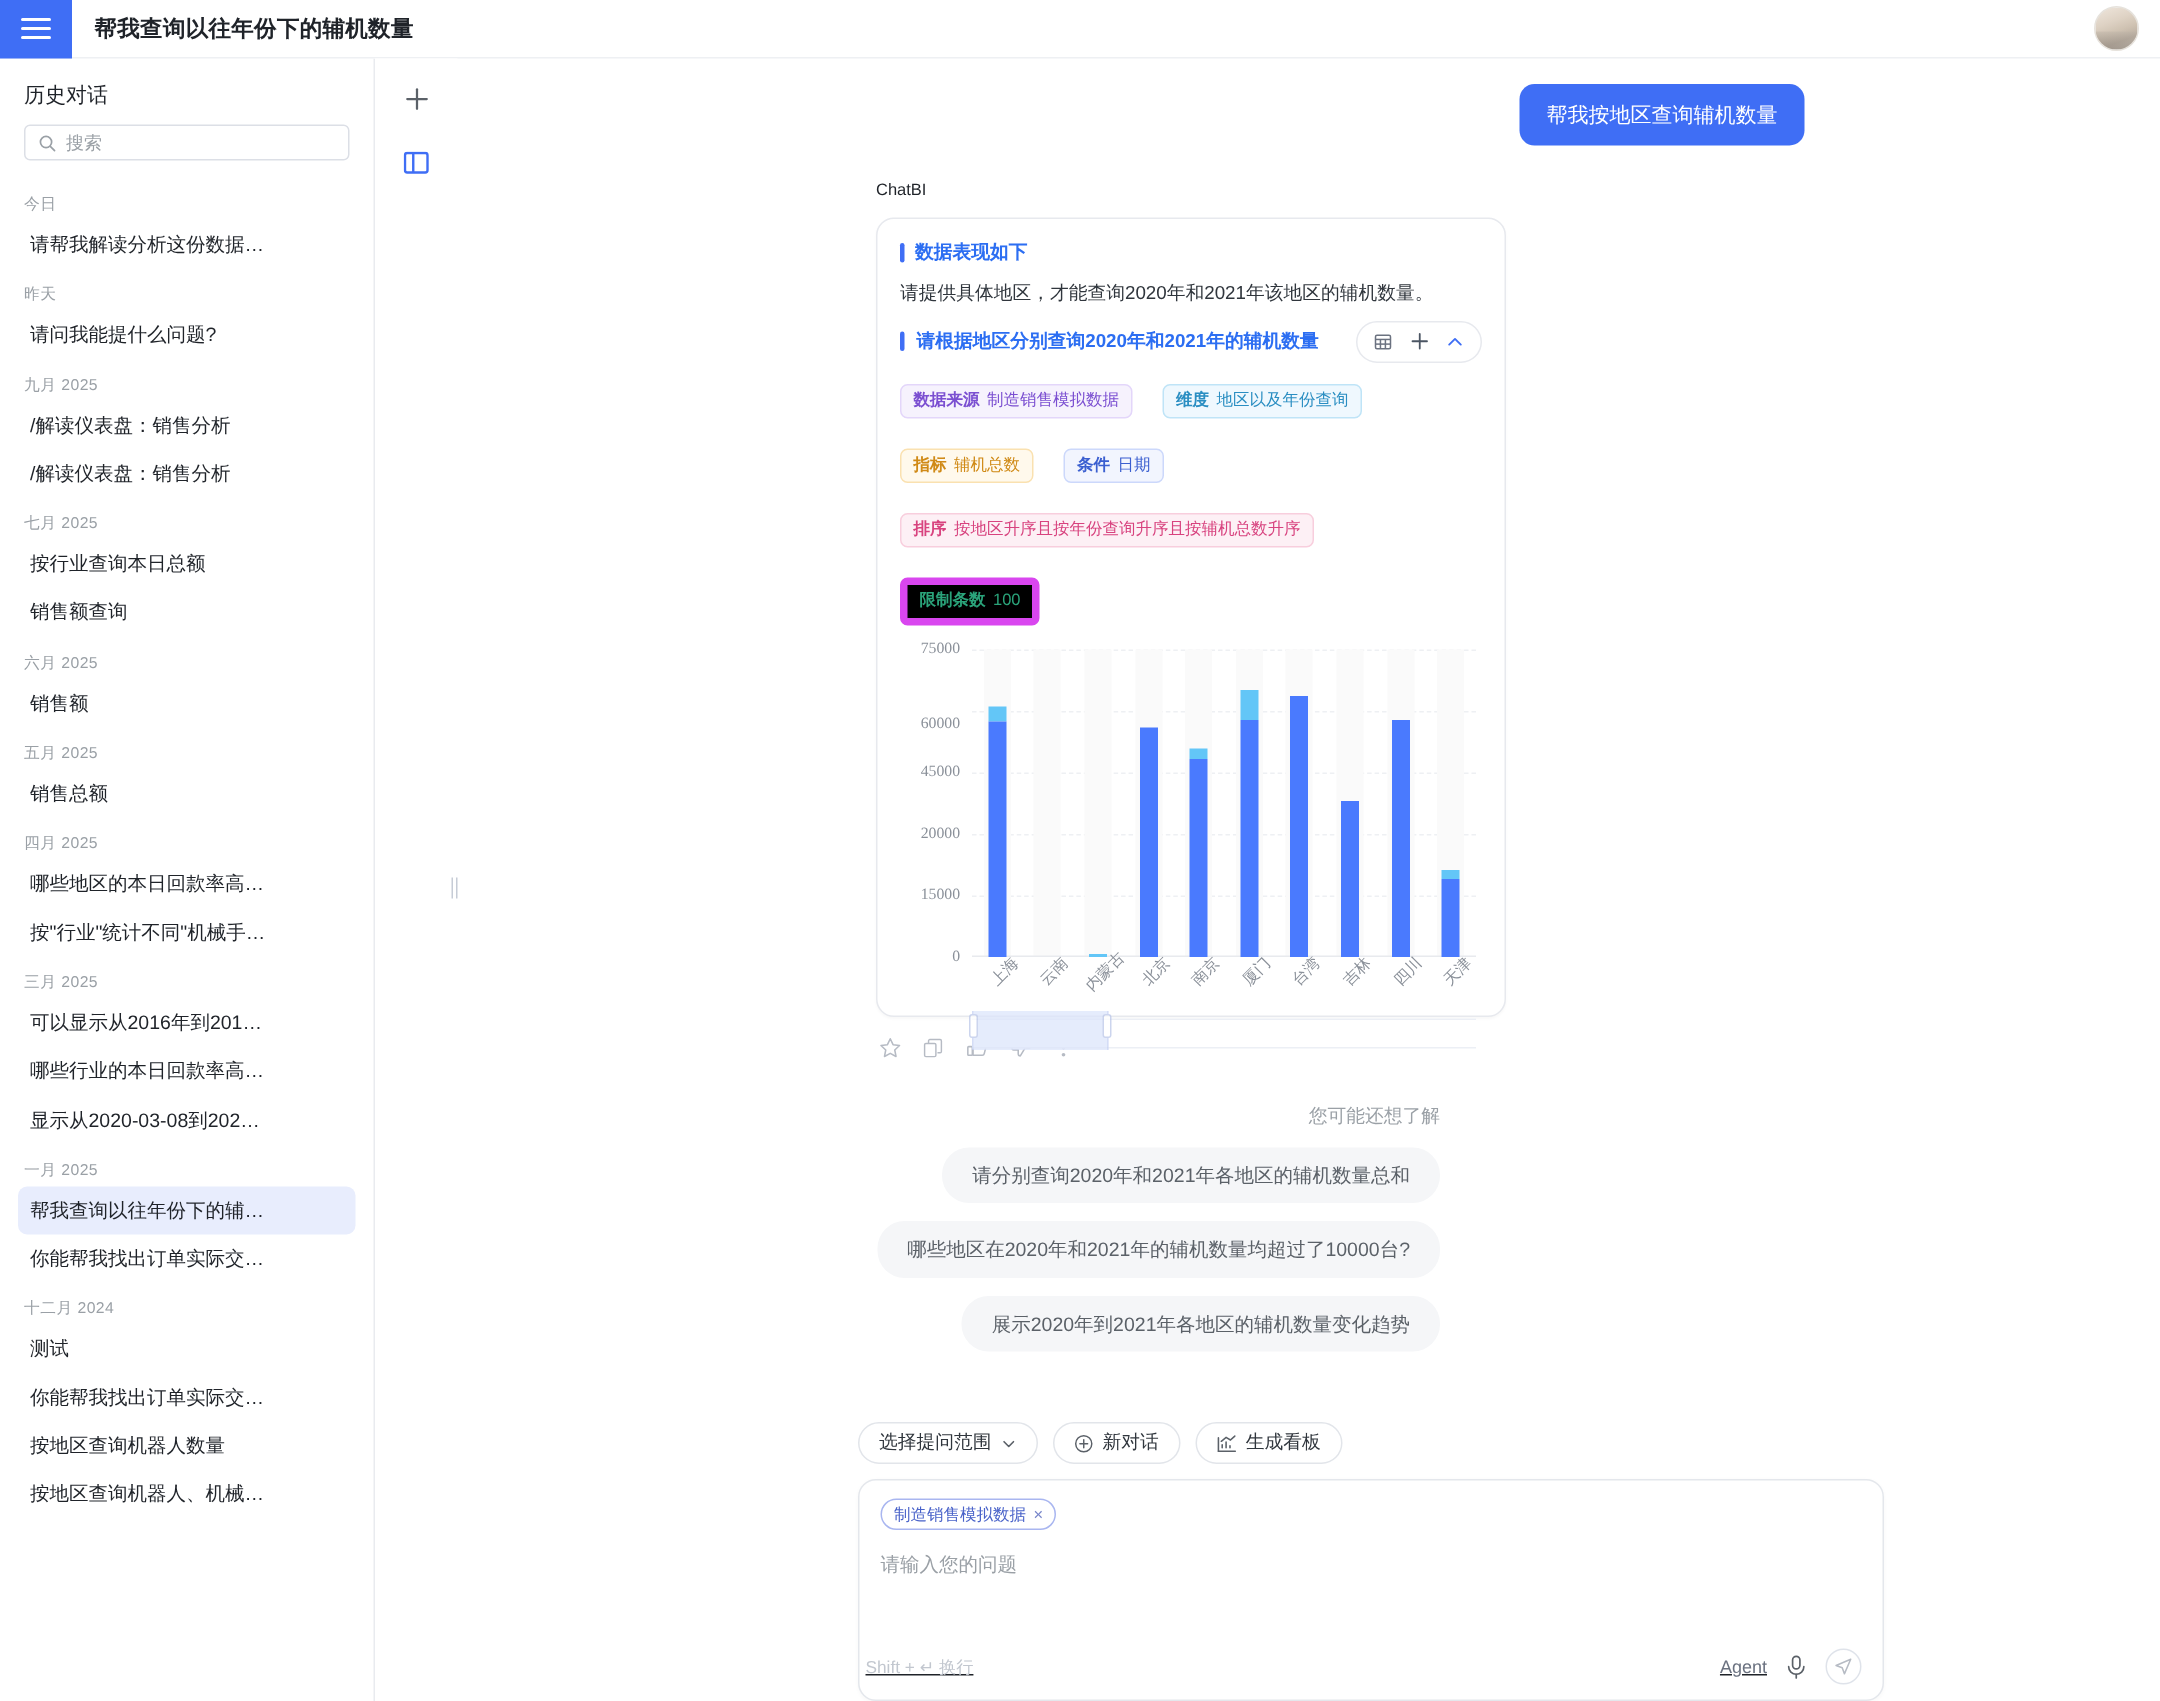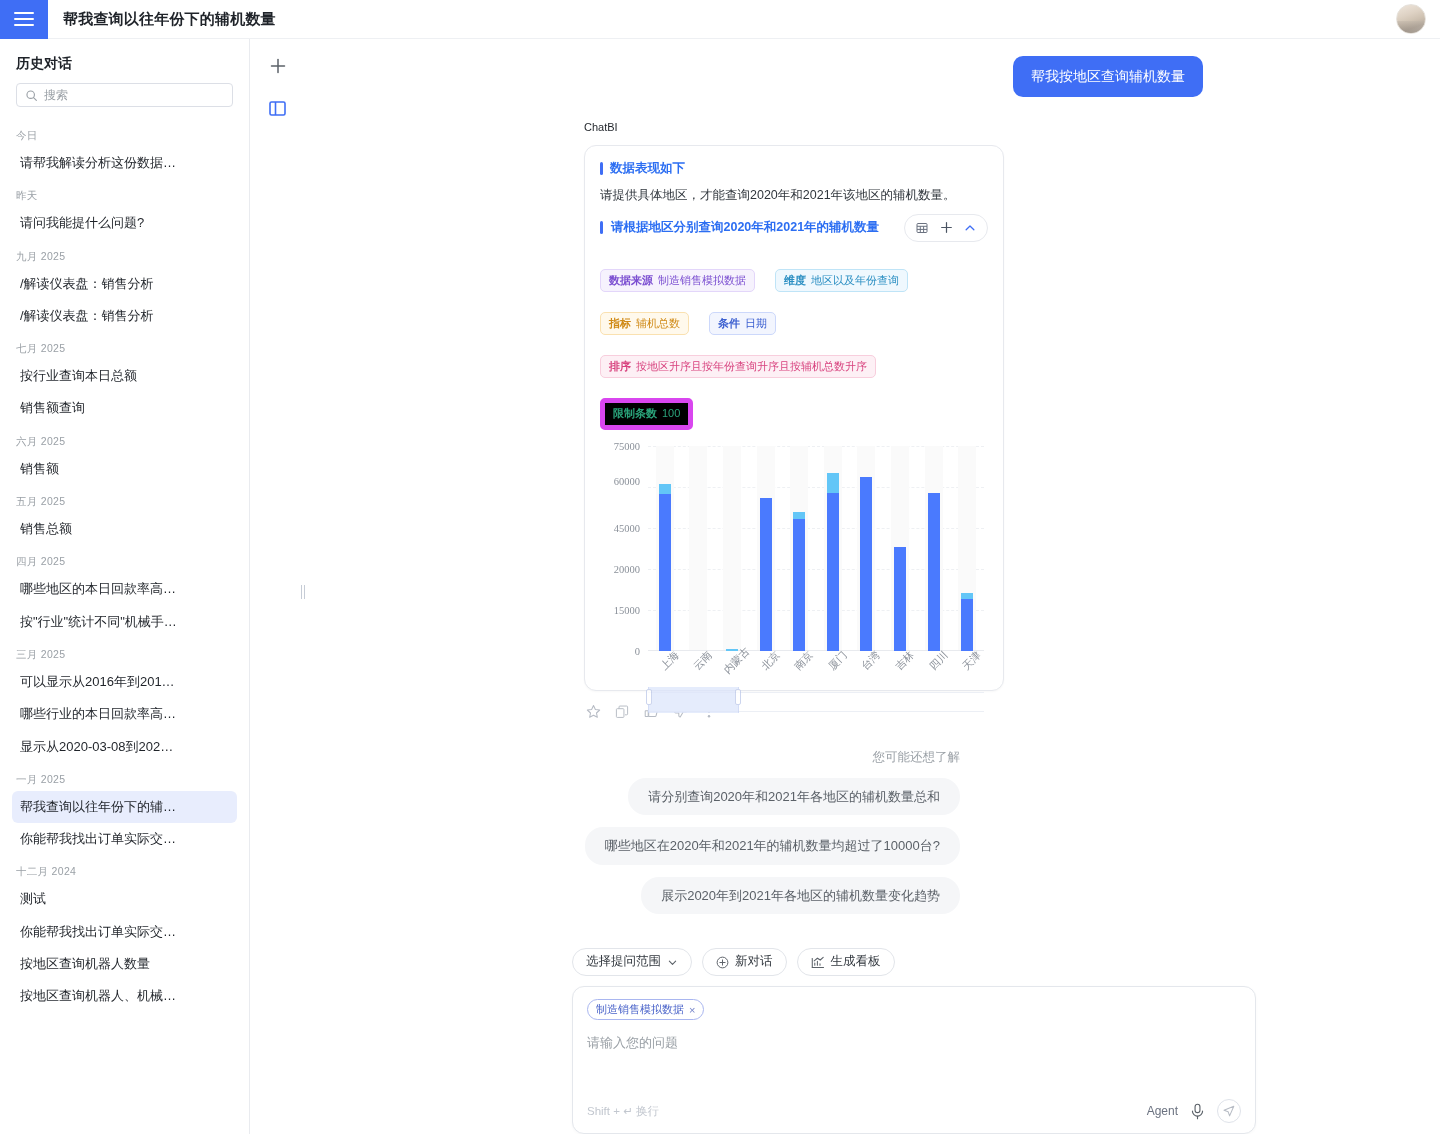--- a/index.html
+++ b/index.html
@@ -37,21 +37,21 @@
   }
 
   
   .body-row { flex: 1; display: flex; min-height: 0; }
 
   
   .sidebar {
     width: 250px; flex: 0 0 250px; border-right: 1px solid #e9ebef;
     background: #fff; display: flex; flex-direction: column; min-height:0;
   }
-  .sidebar-title { font-size: 14px; font-weight: 700; padding: 16px 16px 10px 16px; color:#1f2329; }
+  .sidebar-title { font-size: 14px; font-weight: 400; padding: 16px 16px 10px 16px; color:#1f2329; }
   .search-wrap { padding: 0 16px 8px 16px; }
   .search-box {
     height: 24px; border: 1px solid #dcdfe6; border-radius: 4px; display: flex; align-items: center;
     padding: 0 8px; gap: 6px; background: #fff;
   }
   .search-box input {
     border: none; outline: none; font-size: 12px; color: #1f2329; width: 100%;
     font-family: inherit; background: transparent;
   }
   .search-box input::placeholder { color: #9aa0a6; }
@@ -90,21 +90,21 @@
 
   .card {
     width: 420px; border: 1px solid #e7e9ee; border-radius: 12px; background: #fff;
     padding: 14px 15px 10px 15px; box-shadow: 0 1px 2px rgba(16,24,40,.03);
   }
   .card-head { display:flex; align-items:center; gap:7px; }
   .bar-mark { width: 3px; height: 13px; background: #3f6ef5; border-radius: 2px; flex:0 0 3px; }
   .card-head-title { font-size: 12.5px; font-weight: 700; color:#2c6ef2; }
   .card-desc { font-size: 12.5px; color:#30363d; margin: 9px 0 10px 0; line-height:1.45; }
 
-  .q-row { display:flex; align-items:center; gap:8px; margin-bottom: 27px; }
+  .q-row { display:flex; align-items:center; gap:8px; margin-bottom: 14px; }
   .q-title { font-size: 12.5px; font-weight: 700; color:#2c6ef2; flex:1; line-height:1.2; }
   .q-actions {
     display:flex; align-items:center; gap:2px; border:1px solid #e7e9ee; border-radius: 16px;
     padding: 3px 6px; background:#fff;
   }
   .q-actions .ib { width:22px; height:20px; display:flex; align-items:center; justify-content:center; cursor:pointer; }
 
   .tags { display:flex; flex-wrap: wrap; gap: 20px; margin-bottom: 10px; }
   .tag {
     display:inline-flex; align-items:center; gap:5px; font-size: 11px;
@@ -177,22 +177,23 @@
     border: 1px solid #e4e7ec; border-radius: 12px; background:#fff; height: 148px;
     padding: 12px 14px 0 14px; position: relative; box-shadow: 0 1px 3px rgba(16,24,40,.03);
   }
   .chip {
     display:inline-flex; align-items:center; gap:5px; border:1px solid #a9b6f0; border-radius: 11px;
     padding: 2px 8px; font-size: 11px; color:#4a63c9; background:#fff; cursor:default;
   }
   .chip .x { cursor:pointer; color:#7684c9; font-size: 11px; }
   .ta-placeholder { margin-top: 14px; font-size: 13px; color:#9aa0a6; }
   .input-foot {
-    position:absolute; left: 14px; right: 14px; bottom: 10px; display:flex; align-items:center;
+    position:absolute; left: 4px; right: 14px; bottom: 10px; display:flex; align-items:center;
     justify-content:space-between;
+    text-decoration:underline;
   }
   .hint { font-size: 11.5px; color:#c2c7cf; display:flex; align-items:center; gap:4px; }
   .foot-right { display:flex; align-items:center; gap: 12px; }
   .agent-txt { font-size: 12px; color:#6b7280; cursor:pointer; }
   .send-btn {
     width: 24px; height: 24px; border-radius: 50%; border:1px solid #dfe3ea;
     display:flex; align-items:center; justify-content:center; cursor:pointer; background:#fff;
   }
   svg { display:block; }
 </style>
@@ -348,21 +349,21 @@
                   <span>100</span>
                 </div>
               </div>
 
             <div class="chart">
               <div class="yaxis" id="yaxis">
                   <div class="ytick" style="top: 211px;">0</div>
                   <div class="ytick" style="top: 170px;">15000</div>
                   <div class="ytick" style="top: 129px;">20000</div>
                   <div class="ytick" style="top: 88px;">45000</div>
-                  <div class="ytick" style="top: 41px;">60000</div>
+                  <div class="ytick" style="top: 56px;">60000</div>
                   <div class="ytick" style="top: 6px;">75000</div>
                 </div>
               <div class="chart-plot">
                 <div id="gridlines">
                     <div class="gridline" style="top: 164px;"></div>
                     <div class="gridline" style="top: 123px;"></div>
                     <div class="gridline" style="top: 82px;"></div>
                     <div class="gridline" style="top: 41px;"></div>
                     <div class="gridline" style="top: 0px;"></div>
                   </div>

